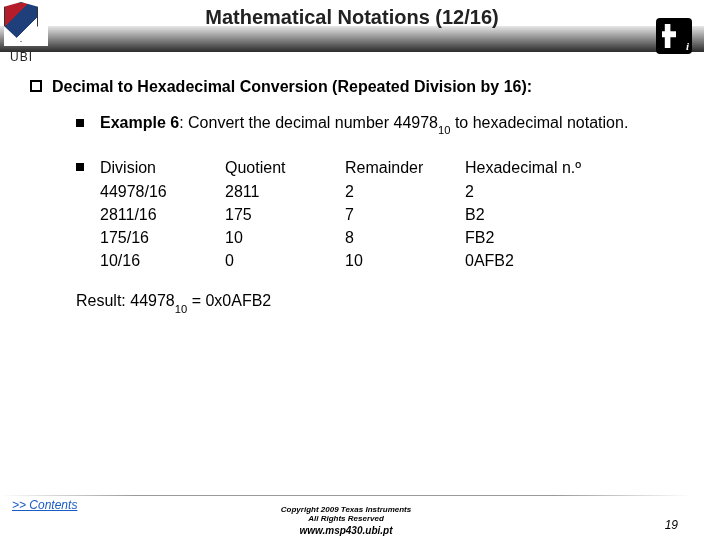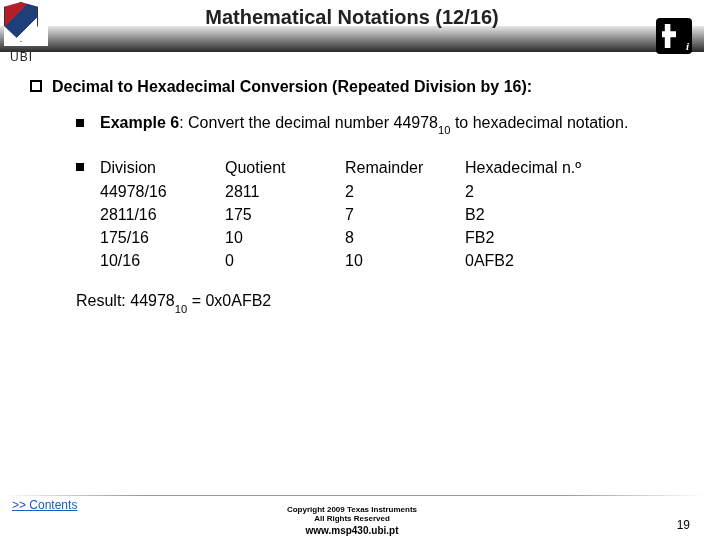--- a/index.html
+++ b/index.html
@@ -45,21 +45,21 @@
   .lvl2-text { line-height:1.4; }
   .lvl2-text b { font-weight:bold; }
   sub { font-size:0.7em; vertical-align: sub; position:relative; top:2px;}
   .tbl { display:grid; grid-template-columns: 125px 120px 120px 150px; font-size:16px; line-height:1.45; }
   .tbl .hd { font-weight:normal; }
   .tbl .hd, .tbl .cell { white-space:nowrap; }
 
   .result { margin-left:46px; margin-top:20px; font-size:16px; }
   .result .lbl { }
 
-  .footer { position:absolute; left:0; right:0; bottom:0; height:48px; }
+  .footer { position:absolute; left:0; right:12px; bottom:0; height:48px;font-style:italic; }
   .contents-link { position:absolute; left:12px; bottom:28px; font-size:12px; color:#1a5bc4; text-decoration:underline; }
   .copyright { position:absolute; left:50%; transform:translateX(-50%); bottom:16px; text-align:center; font-size:8px; font-weight:bold; color:#000; line-height:1.2;}
   .url { position:absolute; left:50%; transform:translateX(-50%); bottom:4px; font-size:10px; font-weight:bold; color:#000;}
   .pagenum { position:absolute; right:14px; bottom:8px; font-size:12px; color:#000; }
 
   .footer-line { position:absolute; left:0; right:0; bottom:44px; height:1px; background:linear-gradient(to right, transparent, #999 20%, #999 80%, transparent);}
 </style>
 </head>
 <body>
 <div class="slide">

